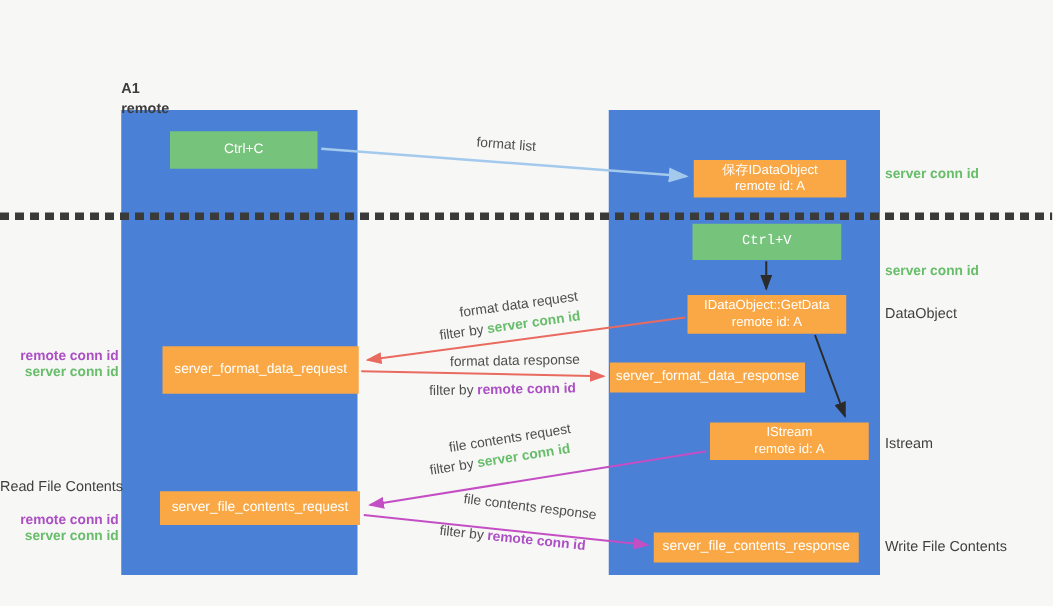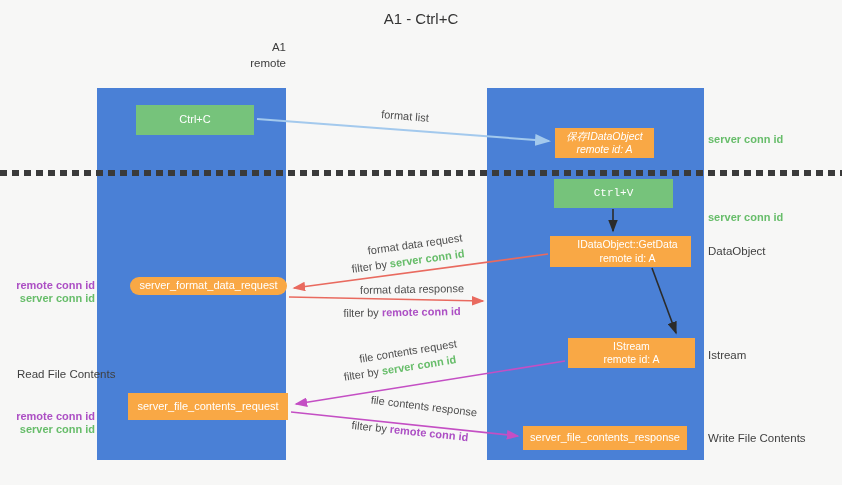--- a/index.html
+++ b/index.html
@@ -7,21 +7,21 @@
     position:relative;width:842px;height:485px;overflow:hidden;
     background:#f7f7f6;
     font-family:"Liberation Sans","DejaVu Sans",sans-serif;
     color:#3c3c3c;
   }
   .abs{position:absolute;}
   .title{left:0;top:8px;width:842px;text-align:center;font-size:15px;line-height:1.45;color:#333;}
   .lane{background:#4a80d6;z-index:1;}
   .lane-left{left:97px;top:88px;width:189px;height:372px;}
   .lane-right{left:487px;top:88px;width:217px;height:372px;}
-  .lane-header{top:40px;text-align:right;font-size:11.5px;line-height:1.35;color:#3c3c3c;z-index:4;}
+  .lane-header{top:64px;text-align:left;font-size:11.5px;line-height:1.35;color:#3c3c3c;z-index:4;font-weight:bold;}
   .lh-left{left:97px;width:189px;}
   .lh-right{left:487px;width:217px;}
   .dotted{left:0;top:170px;width:842px;height:6px;z-index:2;
     background:repeating-linear-gradient(90deg,#3a3a3a 0 7px,transparent 7px 12px);}
   #wires{position:absolute;left:0;top:0;z-index:3;pointer-events:none;}
   .node{z-index:4;display:flex;flex-direction:column;align-items:center;justify-content:center;
     color:#fff;text-align:center;line-height:1.25;}
   .green{background:#76c37b;font-size:11px;text-align:center;}
   .orange{background:#f9a845;font-size:10.5px;}
   .single{font-size:11px;}
@@ -32,21 +32,20 @@
   .dark{color:#3f3f3f;font-size:11.5px;font-weight:normal;}
   .alabel{font-size:11px;color:#4e4e4e;text-align:center;white-space:nowrap;z-index:4;}
   .alabel .pre{margin-right:3px;}
 </style>
 </head>
 <body>
 
 <div id="canvas">
 
   <div class="abs title">
-    <div>A1 - Ctrl+C</div>
   </div>
 
   <div class="abs lane-header lh-left">
     <div>A1</div>
     <div>remote</div>
   </div>
   <div class="abs lane-header lh-right">
   </div>
 
   <div class="abs lane lane-left"></div>
@@ -75,38 +74,41 @@
     <line x1="548" y1="254" x2="294" y2="288" stroke="#e96a5f" stroke-width="1.6" marker-end="url(#mRed)"></line>
     <line x1="289" y1="297" x2="483" y2="301" stroke="#e96a5f" stroke-width="1.6" marker-end="url(#mRed)"></line>
     <line x1="565" y1="361" x2="296" y2="404" stroke="#c44fc4" stroke-width="1.6" marker-end="url(#mMag)"></line>
     <line x1="291" y1="412" x2="518" y2="436" stroke="#c44fc4" stroke-width="1.6" marker-end="url(#mMag)"></line>
   </svg>
 
   <div class="abs node green" style="left:136px;top:105px;width:118px;height:30px;">
     <span>Ctrl+C</span>
   </div>
 
-  <div class="abs node orange" style="left:555px;top:128px;width:99px;height:30px;font-style:italic;">
+  <div class="abs node orange" style="left:555px;top:128px;width:122px;height:30px;">
     <span>保存IDataObject</span>
     <span>remote id: A</span>
   </div>
 
   <div class="abs node green" style="left:554px;top:179px;width:119px;height:29px;font-family:Liberation Mono, monospace;">
     <span>Ctrl+V</span>
   </div>
 
-  <div class="abs node orange" style="left:550px;top:236px;width:127px;height:31px;padding-left:14px;">
+  <div class="abs node orange" style="left:550px;top:236px;width:127px;height:31px;">
     <span>IDataObject::GetData</span>
     <span>remote id: A</span>
   </div>
 
-  <div class="abs node orange single" style="left:130px;top:277px;width:157px;height:18px;border-radius:11px;">
+  <div class="abs node orange single" style="left:130px;top:277px;width:157px;height:38px;">
     <span>server_format_data_request</span>
   </div>
 
+  <div class="abs node orange single" style="left:488px;top:290px;width:156px;height:24px;">
+    <span>server_format_data_response</span>
+  </div>
 
   <div class="abs node orange" style="left:568px;top:338px;width:127px;height:30px;">
     <span>IStream</span>
     <span>remote id: A</span>
   </div>
 
   <div class="abs node orange single" style="left:128px;top:393px;width:160px;height:27px;">
     <span>server_file_contents_request</span>
   </div>
 
@@ -115,21 +117,21 @@
   </div>
 
   <div class="abs sideR g" style="top:133px;">server conn id</div>
   <div class="abs sideR g" style="top:211px;">server conn id</div>
   <div class="abs sideR dark" style="top:245px;">DataObject</div>
   <div class="abs sideR dark" style="top:349px;">Istream</div>
   <div class="abs sideR dark" style="top:432px;">Write File Contents</div>
 
   <div class="abs sideL p" style="top:279px;">remote conn id</div>
   <div class="abs sideL g" style="top:292px;">server conn id</div>
-  <div class="abs sideL dark" style="top:368px;margin-left:17px;">Read File Contents</div>
+  <div class="abs sideL dark" style="top:384px;">Read File Contents</div>
   <div class="abs sideL p" style="top:410px;">remote conn id</div>
   <div class="abs sideL g" style="top:423px;">server conn id</div>
 
   <div class="abs alabel" style="left:355px;top:110px;width:100px;transform:rotate(4.5deg);">format list</div>
 
   <div class="abs alabel" style="left:345px;top:238px;width:140px;transform:rotate(-8deg);">format data request</div>
   <div class="abs alabel" style="left:333px;top:255px;width:150px;transform:rotate(-8deg);">
     <span class="pre">filter by</span><span class="g">server conn id</span>
   </div>
 

